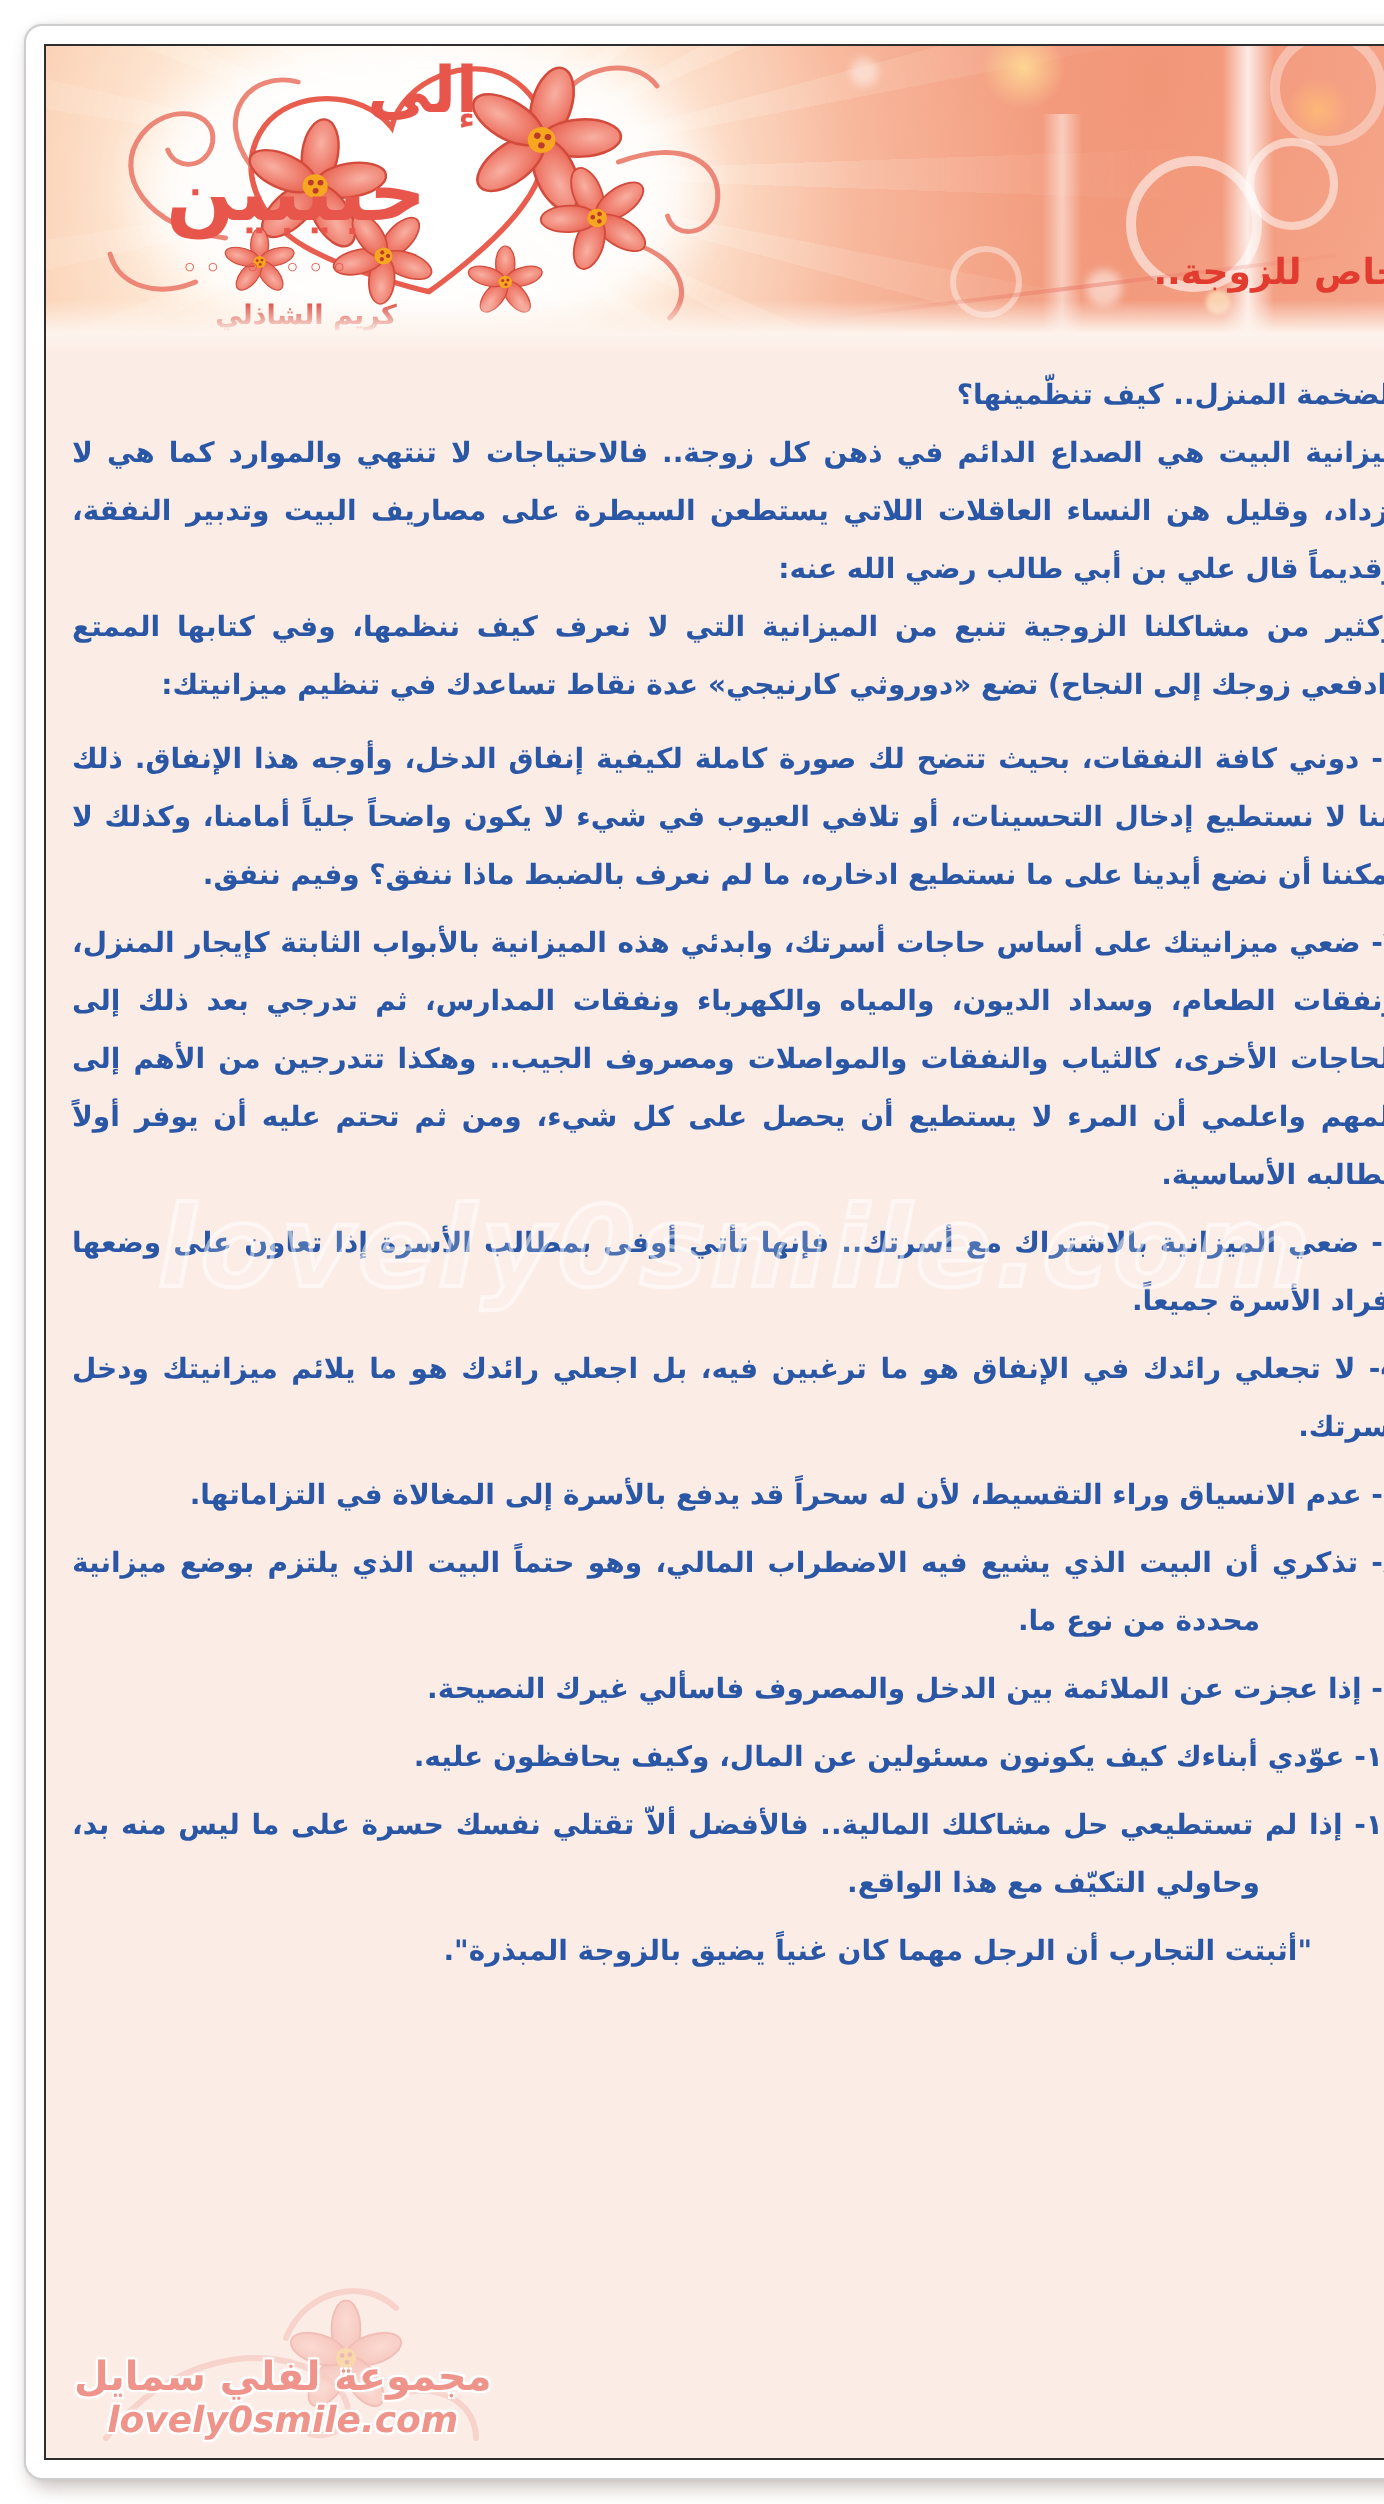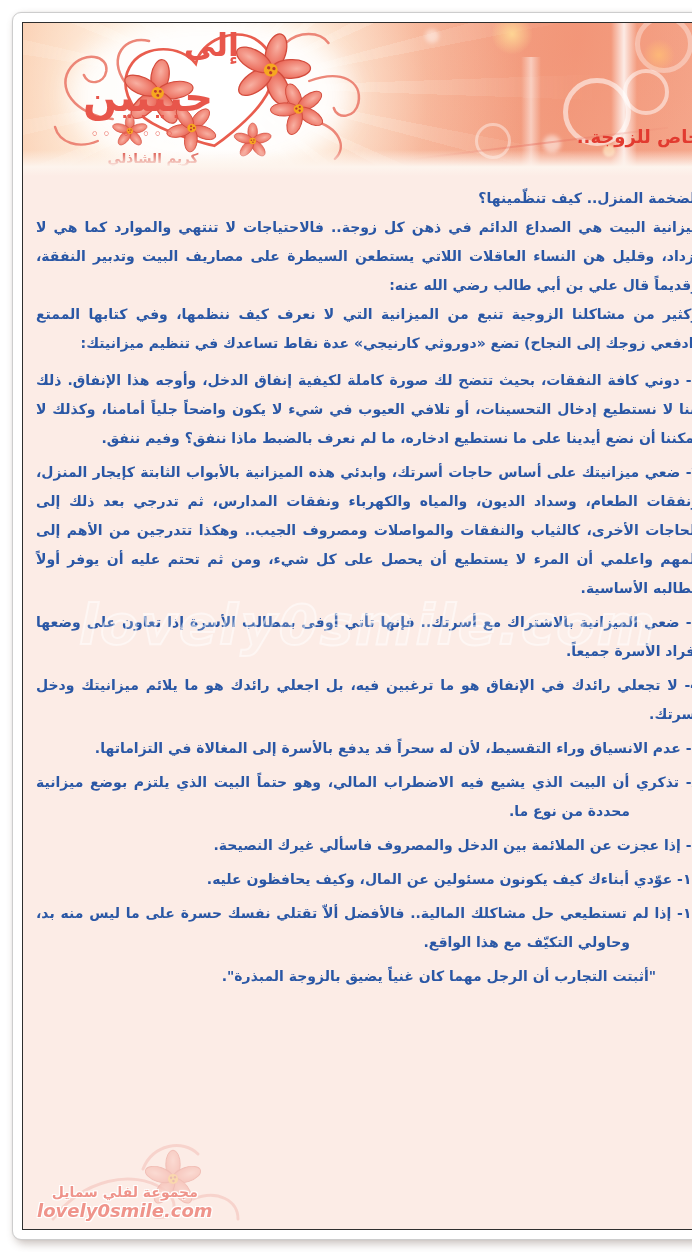--- a/index.html
+++ b/index.html
@@ -77,21 +77,21 @@
   .hang{padding-right:70px;text-indent:-70px;}
   .quote{margin-top:5px !important;text-align:right !important;padding-right:44px;}
   .watermark{
     position:absolute;top:434px;left:0;right:0;text-align:center;
     font-size:56px;font-weight:bold;font-style:italic;letter-spacing:2px;direction:ltr;
     color:rgba(255,255,255,.16);
     -webkit-text-stroke:2px rgba(255,255,255,.5);
     pointer-events:none;white-space:nowrap;
   }
   .footer{position:absolute;left:14px;bottom:7px;text-align:center;line-height:1.2;z-index:3;}
-  .footer .f1{font-size:14px;font-weight:bold;color:#ef948b;direction:rtl;
+  .footer .f1{font-size:20px;font-weight:bold;color:#ef948b;direction:rtl;
     text-shadow:1px 1px 0 #fff,-1px -1px 0 #fff,1px -1px 0 #fff,-1px 1px 0 #fff,0 0 3px #fff;}
   .footer .f2{font-size:18px;font-weight:bold;font-style:italic;color:#ef948b;direction:ltr;
     text-shadow:1px 1px 0 #fff,-1px -1px 0 #fff,1px -1px 0 #fff,-1px 1px 0 #fff,0 0 3px #fff;}
   .footer-swirl{position:absolute;left:0;bottom:0;opacity:.35;pointer-events:none;}
 </style>
 </head>
 <body>
 
 <div class="card">
   <div class="frame">

